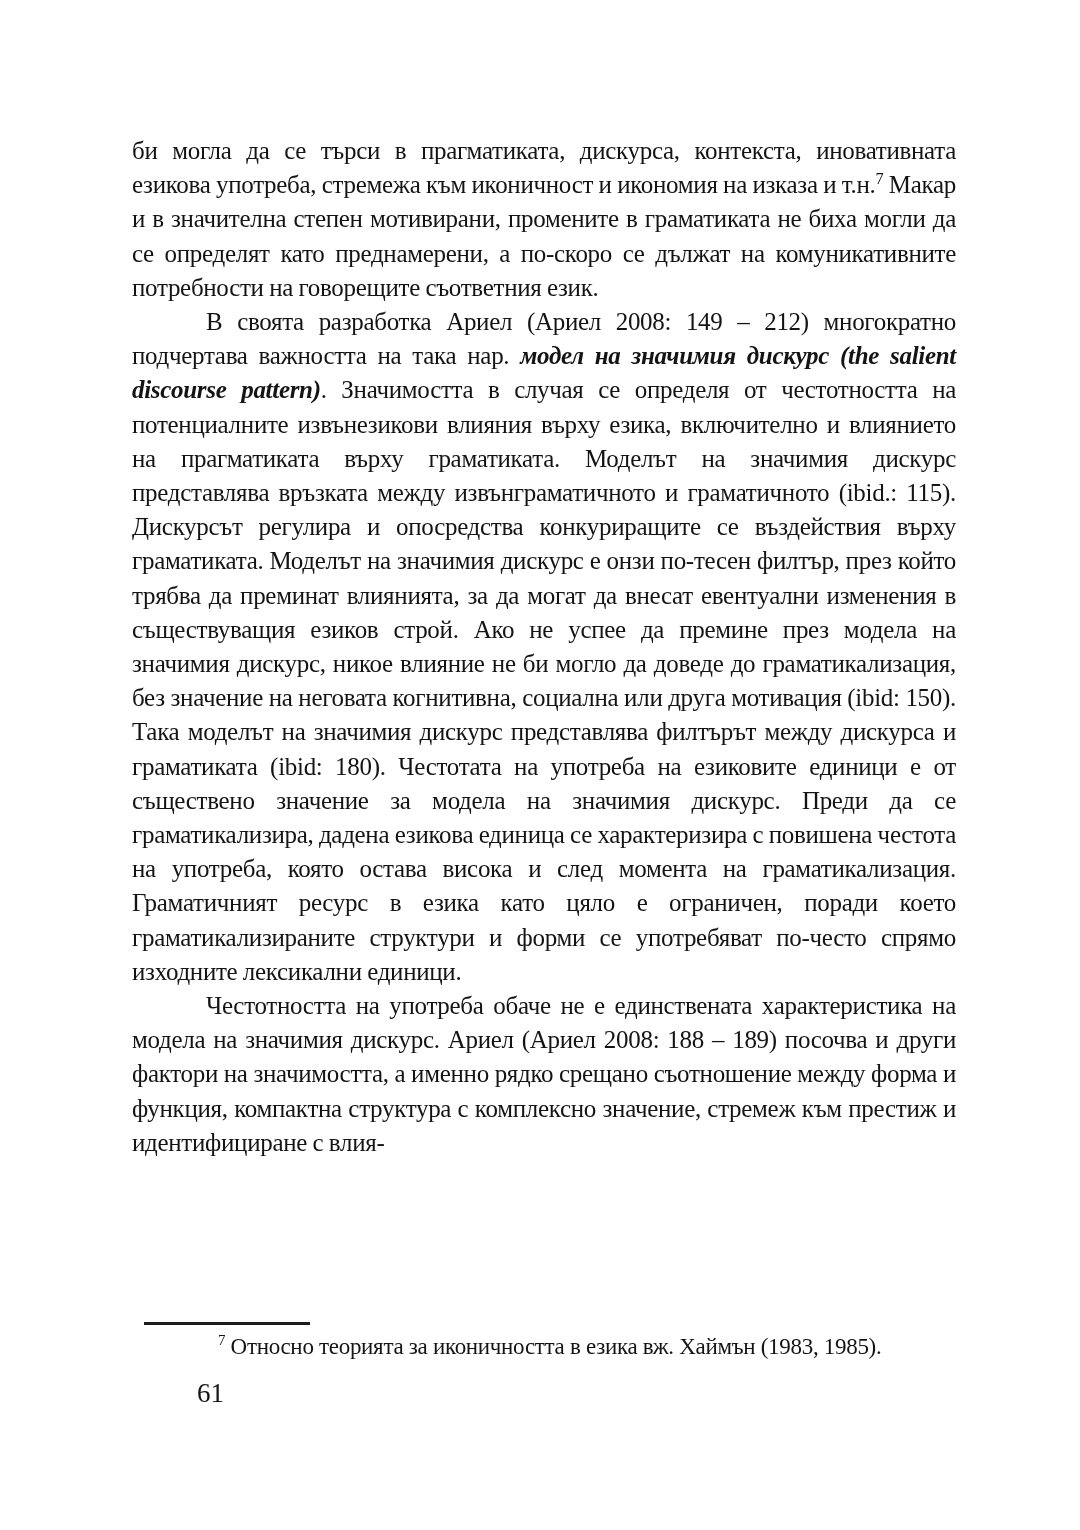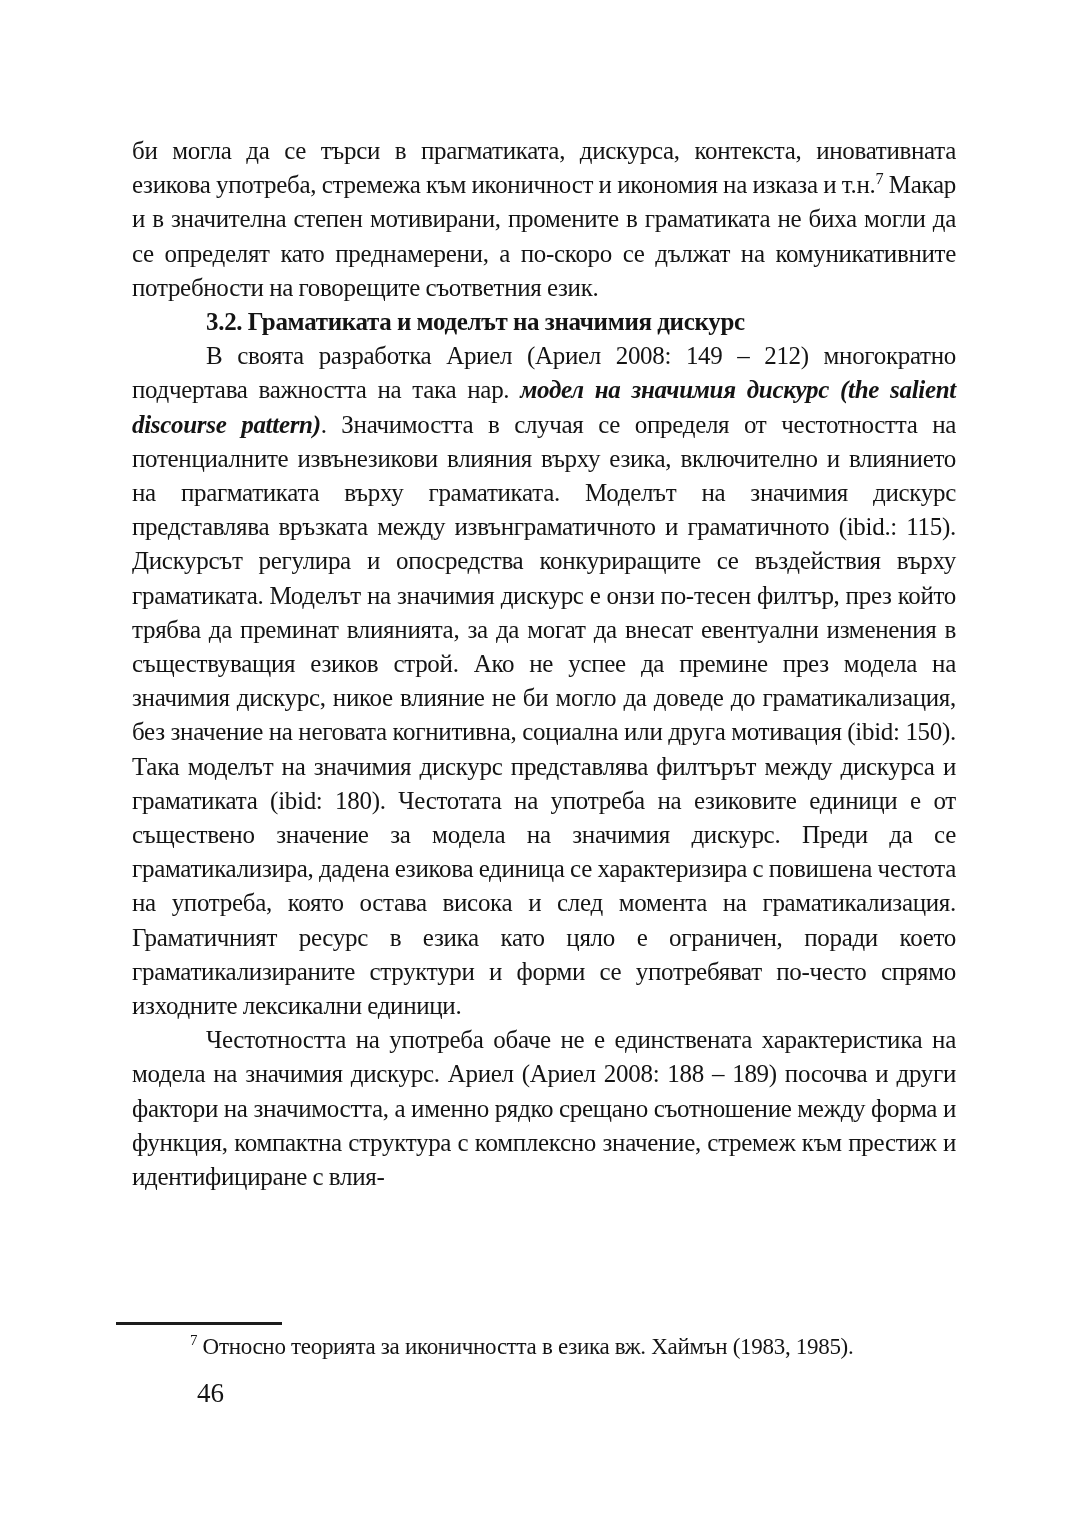--- a/index.html
+++ b/index.html
@@ -42,21 +42,21 @@
     word-spacing: 3px;
   }
   .italic { font-style: italic; font-weight: bold; }
   sup.fnref {
     font-size: 0.65em;
     line-height: 0;
     vertical-align: super;
   }
   .footnote-area {
     position: absolute;
-    left: 116px;
+    left: 144px;
     top: 1322px;
     width: 824px;
   }
   .footnote-rule {
     width: 166px;
     height: 0;
     border-top: 3px solid #1c1c1c;
     margin: 0 0 7px 0;
   }
   .footnote-text {
@@ -77,28 +77,27 @@
 </style>
 </head>
 <body>
 
 <div class="page">
 
   <div class="textblock">
 
     <p class="no-indent"><span>би могла да се търси в прагматиката, дискурса, контекста, иновативната езикова употреба, стремежа към иконичност и икономия на изказа и т.н.</span><sup class="fnref">7</sup><span> Макар и в значителна степен мотивирани, промените в граматиката не биха могли да се определят като преднамерени, а по-скоро се дължат на комуникативните потребности на говорещите съответния език.</span></p>
 
-    <p class="section-heading">3.2. Граматиката и моделът на значимия дискурс</p>
 
     <p class="indent"><span>В своята разработка Ариел (Ариел 2008: 149 – 212) многократно подчертава важността на така нар. </span><span class="italic">модел на значимия дискурс</span><span> </span><span class="italic">(the salient discourse pattern)</span><span>. Значимостта в случая се определя от честотността на потенциалните извънезикови влияния върху езика, включително и влиянието на прагматиката върху граматиката. Моделът на значимия дискурс представлява връзката между извънграматичното и граматичното (ibid.: 115). Дискурсът регулира и опосредства конкуриращите се въздействия върху граматиката. Моделът на значимия дискурс е онзи по-тесен филтър, през който трябва да преминат влиянията, за да могат да внесат евентуални изменения в съществуващия езиков строй. Ако не успее да премине през модела на значимия дискурс, никое влияние не би могло да доведе до граматикализация, без значение на неговата когнитивна, социална или друга мотивация (ibid: 150). Така моделът на значимия дискурс представлява филтърът между дискурса и граматиката (ibid: 180). Честотата на употреба на езиковите единици е от съществено значение за модела на значимия дискурс. Преди да се граматикализира, дадена езикова единица се характеризира с повишена честота на употреба, която остава висока и след момента на граматикализация. Граматичният ресурс в езика като цяло е ограничен, поради което граматикализираните структури и форми се употребяват по-често спрямо изходните лексикални единици.</span></p>
 
     <p class="indent">Честотността на употреба обаче не е единствената характеристика на модела на значимия дискурс. Ариел (Ариел 2008: 188 – 189) посочва и други фактори на значимостта, а именно рядко срещано съотношение между форма и функция, компактна структура с комплексно значение, стремеж към престиж и идентифициране с влия-</p>
 
   </div>
 
   <div class="footnote-area">
     <div class="footnote-rule"></div>
     <p class="footnote-text"><sup class="fnref">7</sup><span> Относно теорията за иконичността в езика вж. Хаймън (1983, 1985).</span></p>
   </div>
 
-  <div class="page-number">46</div>
+  <div class="page-number">61</div>
 
 </div>
 
 </body></html>

